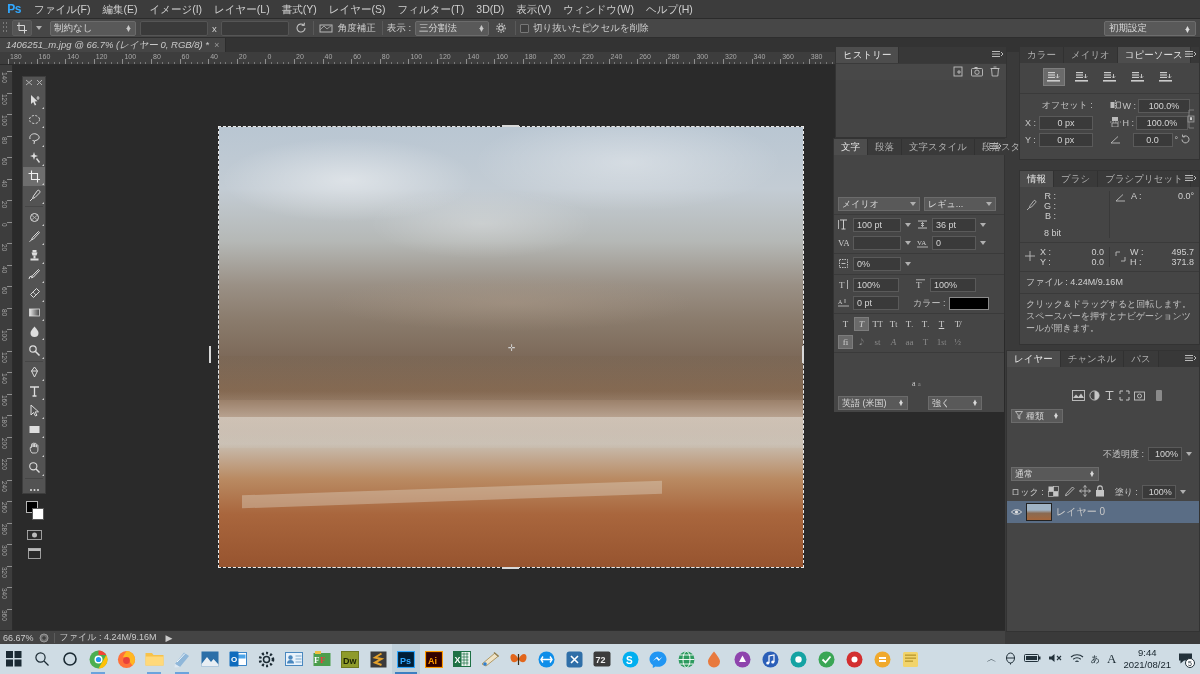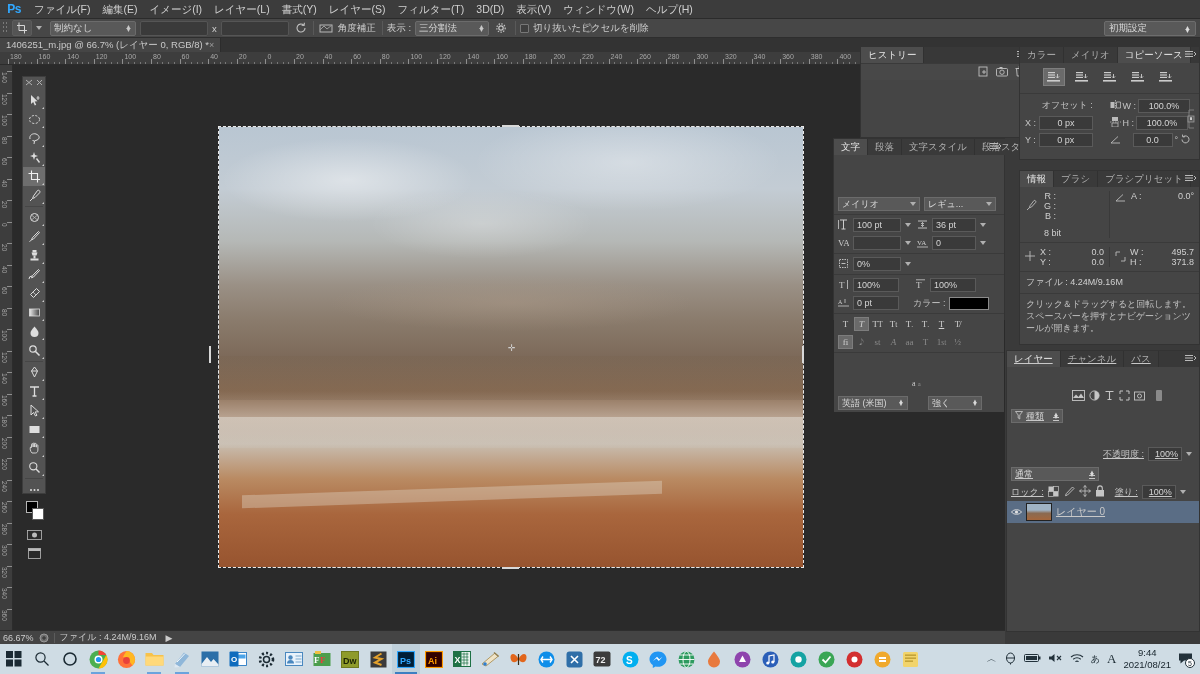--- a/index.html
+++ b/index.html
@@ -65,22 +65,23 @@
     background:#595959;border:1px solid #6d6d6d;border-radius:2px;
     display:flex;align-items:center;justify-content:space-between;padding:0 4px;font-size:9.5px;color:#dcdcdc;
   }
 
   
   .tabstrip {
     position:absolute;left:0;top:38px;width:1200px;height:14px;background:#333;
   }
   .doctab {
     position:absolute;left:0;top:0;height:14px;background:#454545;
-    display:flex;align-items:center;padding:0 6px;font-size:9.5px;color:#c9c9c9;
+    display:flex;align-items:center;padding:0 6px;gap:5px;font-size:9.5px;color:#c9c9c9;
     border-right:1px solid #2c2c2c;
+    font-style:italic;
   }
   .tab-close { font-size:9px;color:#9a9a9a; }
 
   
   .ruler-h {
     position:absolute;left:0;top:52px;width:1005px;height:13px;background:#3d3d3d;
     border-bottom:1px solid #2c2c2c; overflow:hidden;
   }
   .ruler-v {
     position:absolute;left:0;top:65px;width:13px;height:565px;background:#3d3d3d;
@@ -760,21 +761,21 @@
         </svg>
     </div>
     <div class="tool">
       <svg width="13" height="11" viewBox="0 0 13 11">
           <rect x="0.5" y="0.5" width="12" height="10" fill="none" stroke="#bbb" stroke-width="0.8"></rect>
           <rect x="0.5" y="0.5" width="12" height="2.5" fill="#bbb"></rect>
         </svg>
     </div>
   </div>
 
-  <div class="panel" style="left:860px;top:46px;width:172px;height:92px;">
+  <div class="panel" style="left:835px;top:46px;width:172px;height:92px;">
     <div class="panel-tabs">
       <div class="ptab active">ヒストリー</div>
       <div class="pmenu">
         <svg width="11" height="10" viewBox="0 0 11 10">
             <path d="M0 1.5 h8 M0 4 h8 M0 6.5 h8" stroke="#bbb" stroke-width="1"></path>
             <path d="M9 2 l2 2 l-2 2" stroke="#bbb" fill="none" stroke-width="1"></path>
           </svg>
       </div>
     </div>
     <div class="panel-foot">
@@ -1156,21 +1157,21 @@
           </div>
         </div>
       </div>
       <div style="height:1px;background:#3a3a3a;"></div>
       <div style="padding:4px 6px;">ファイル : 4.24M/9.16M</div>
       <div style="height:1px;background:#3a3a3a;"></div>
       <div style="padding:4px 6px;line-height:12px;color:#c0c0c0;">クリック＆ドラッグすると回転します。スペースバーを押すとナビゲーションツールが開きます。</div>
     </div>
   </div>
 
-  <div class="panel" style="left:1006px;top:350px;width:194px;height:282px;text-decoration:underline;">
+  <div class="panel" style="left:1006px;top:350px;width:194px;height:282px;">
     <div class="panel-tabs" id="layer-tabs">
       <div class="ptab active">レイヤー</div>
         <div class="ptab">チャンネル</div>
         <div class="ptab">パス</div>
         <div class="pmenu">
         <svg width="11" height="10" viewBox="0 0 11 10">
             <path d="M0 1.5 h8 M0 4 h8 M0 6.5 h8" stroke="#bbb" stroke-width="1"></path>
             <path d="M9 2 l2 2 l-2 2" stroke="#bbb" fill="none" stroke-width="1"></path>
           </svg>
       </div>

